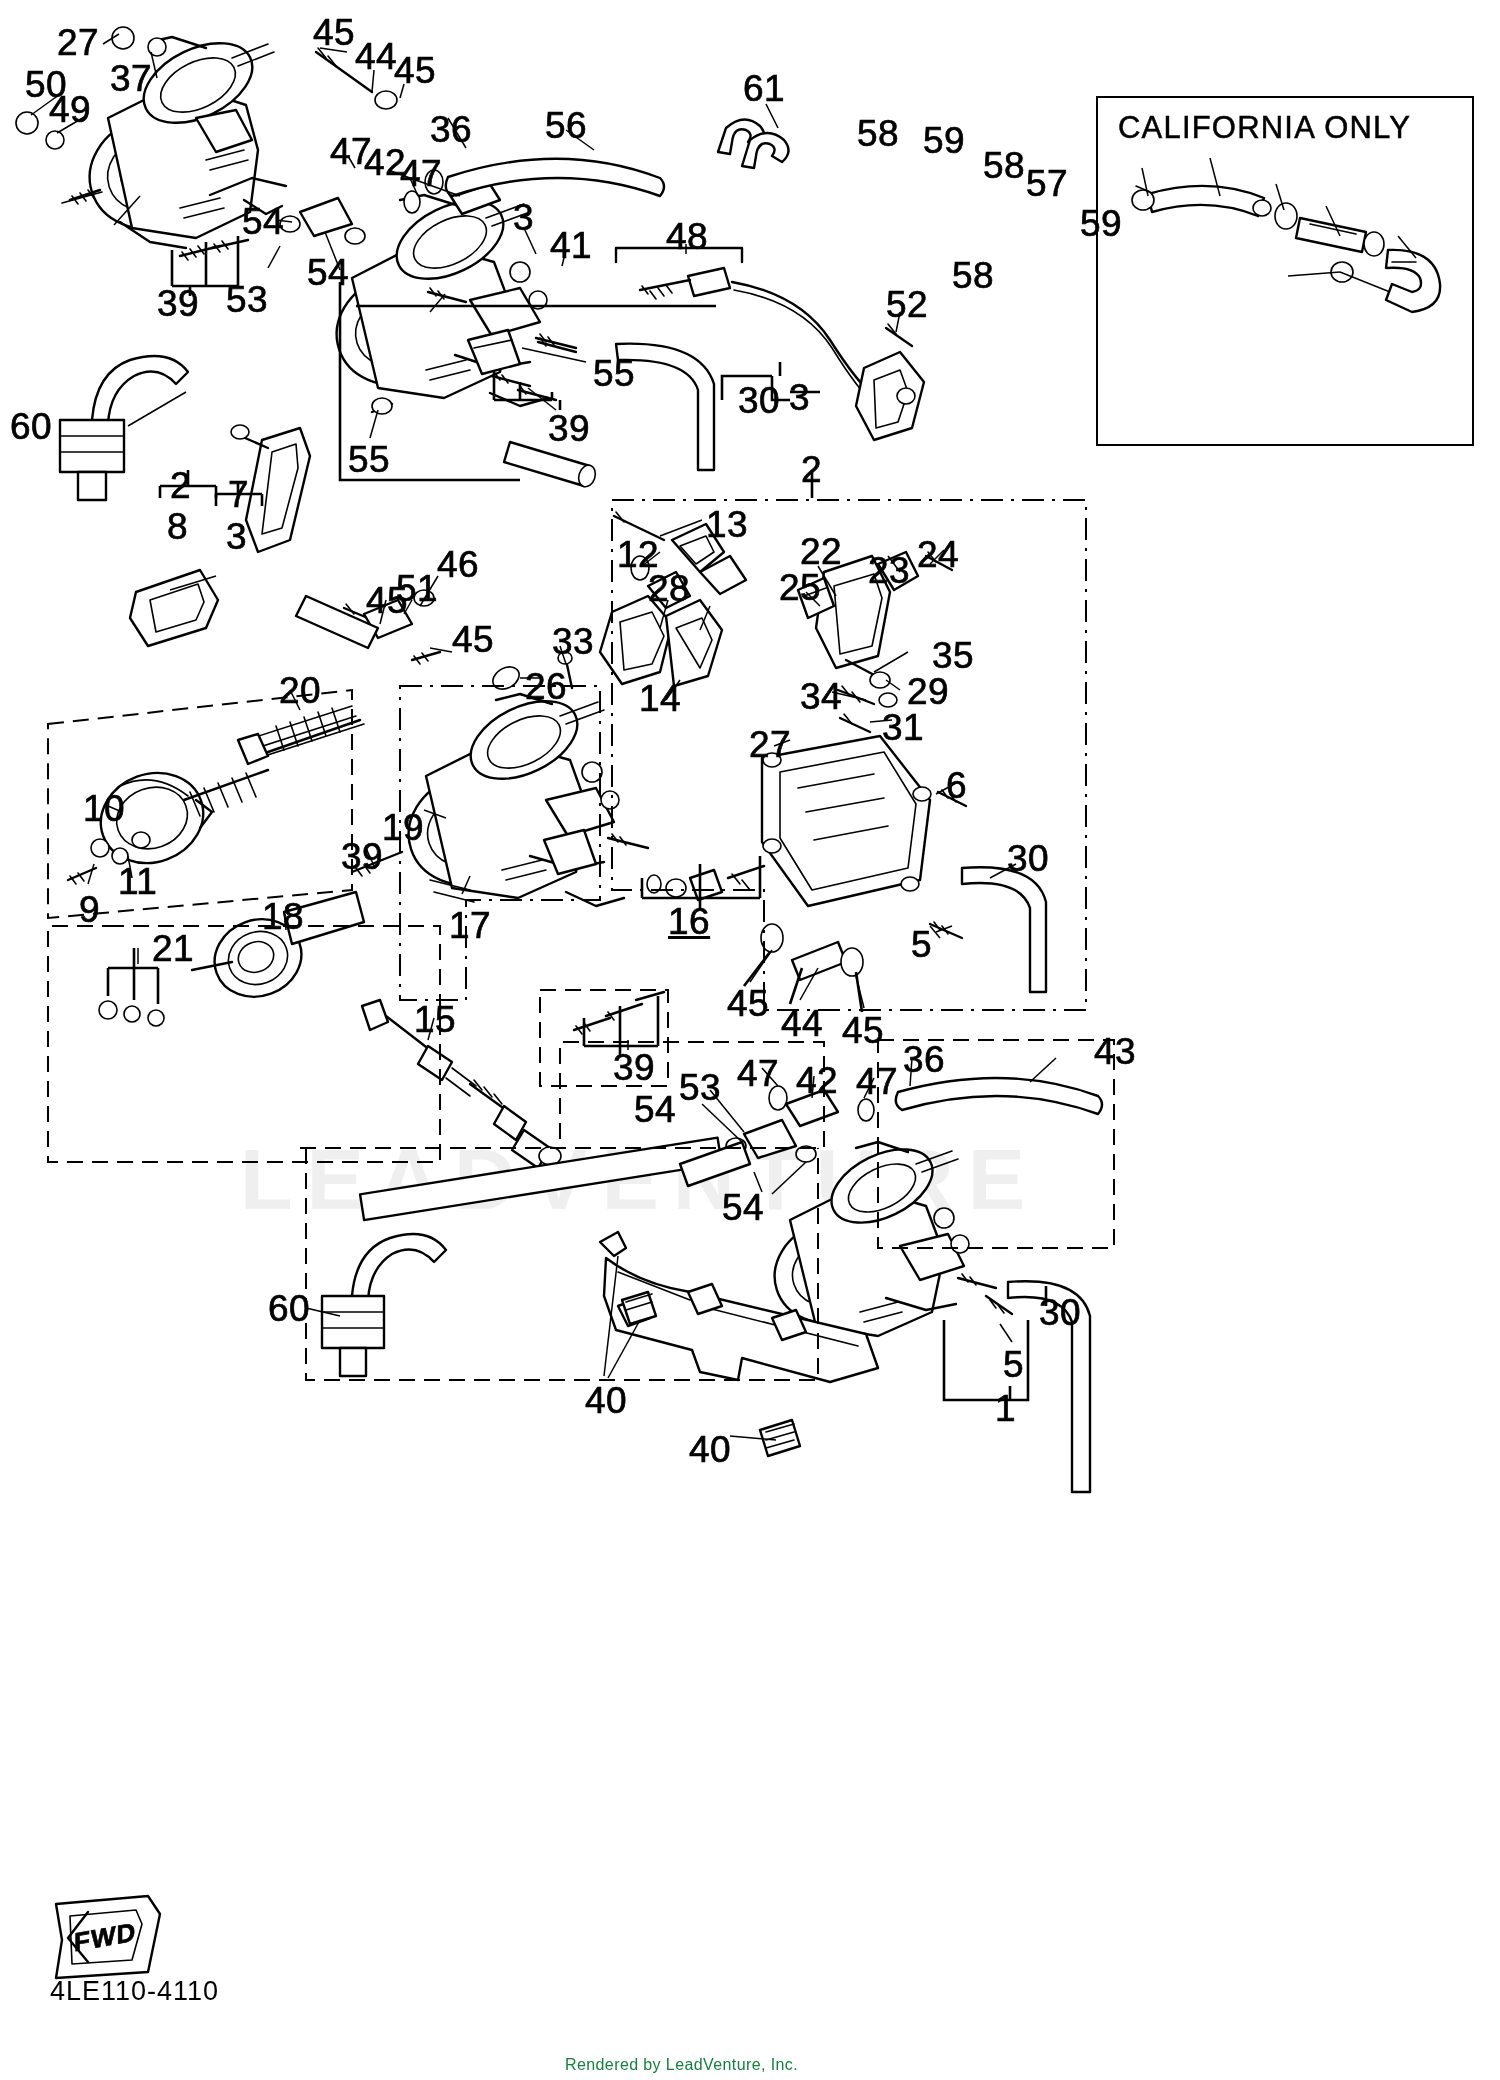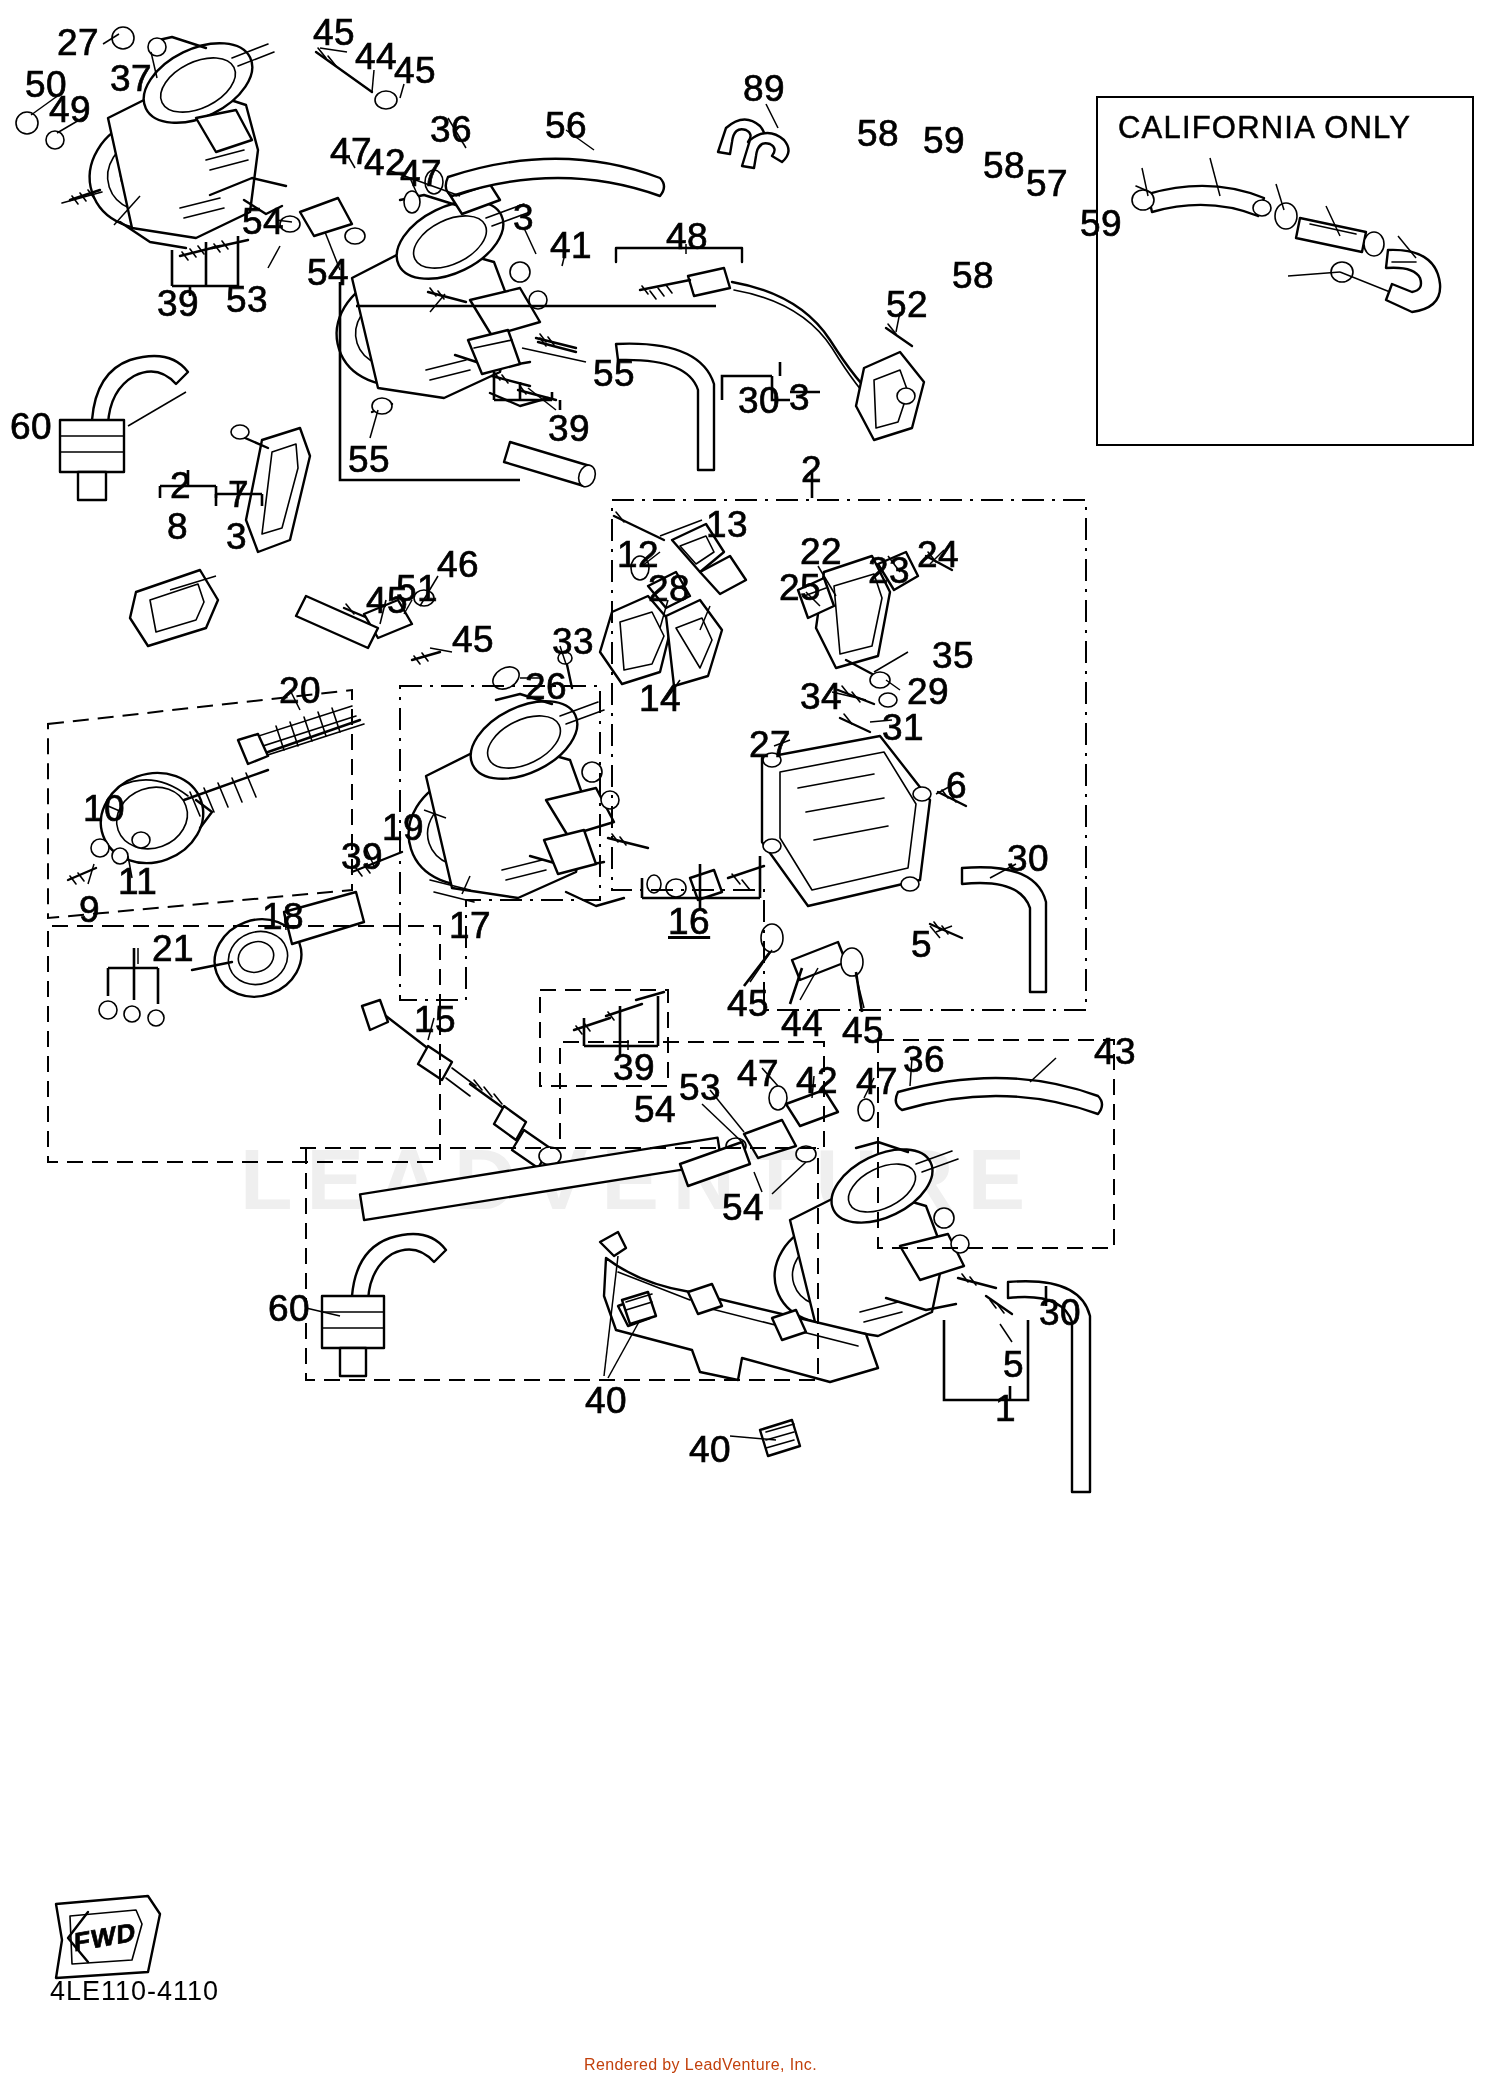--- a/index.html
+++ b/index.html
@@ -40,23 +40,22 @@
     font-family:"Liberation Sans",sans-serif;
   }
   #copyright{
     position:absolute;left:48px;top:2018px;
     font-size:40px;letter-spacing:0.3px;
     font-family:"Liberation Sans",sans-serif;
     white-space:nowrap;
   }
   #watermark-render{
     position:absolute;left:565px;top:2056px;
-    font-size:16px;color:#c2410c;letter-spacing:0.4px;
+    font-size:16px;color:#15803d;letter-spacing:0.4px;
     font-family:"Liberation Sans",sans-serif;
-    margin-left:19px;
   }
   #watermark-big{
     position:absolute;left:240px;top:1130px;
     font-size:86px;font-weight:700;letter-spacing:14px;
     color:#efefef;
     font-family:"Liberation Sans",sans-serif;
     user-select:none;
     z-index:0;
   }
   #art{position:absolute;left:0;top:0;width:1500px;height:2080px;z-index:1;}
@@ -549,21 +548,21 @@
   </svg>
 
   <div id="cal-box"></div>
   <div id="cal-title">CALIFORNIA ONLY</div>
 
   <div id="callout-layer">
       <div class="cal calnum" style="left: 57px; top: 24px;">27</div>
       <div class="cal calnum" style="left: 313px; top: 14px;">45</div>
       <div class="cal calnum" style="left: 355px; top: 38px;">44</div>
       <div class="cal calnum" style="left: 394px; top: 52px;">45</div>
-      <div class="cal calnum" style="left: 743px; top: 70px;">89</div>
+      <div class="cal calnum" style="left: 743px; top: 70px;">61</div>
       <div class="cal calnum" style="left: 25px; top: 66px;">50</div>
       <div class="cal calnum" style="left: 110px; top: 60px;">37</div>
       <div class="cal calnum" style="left: 49px; top: 91px;">49</div>
       <div class="cal calnum" style="left: 857px; top: 115px;">58</div>
       <div class="cal calnum" style="left: 923px; top: 122px;">59</div>
       <div class="cal calnum" style="left: 983px; top: 147px;">58</div>
       <div class="cal calnum" style="left: 1026px; top: 165px;">57</div>
       <div class="cal calnum" style="left: 1080px; top: 205px;">59</div>
       <div class="cal calnum" style="left: 330px; top: 133px;">47</div>
       <div class="cal calnum" style="left: 364px; top: 144px;">42</div>

